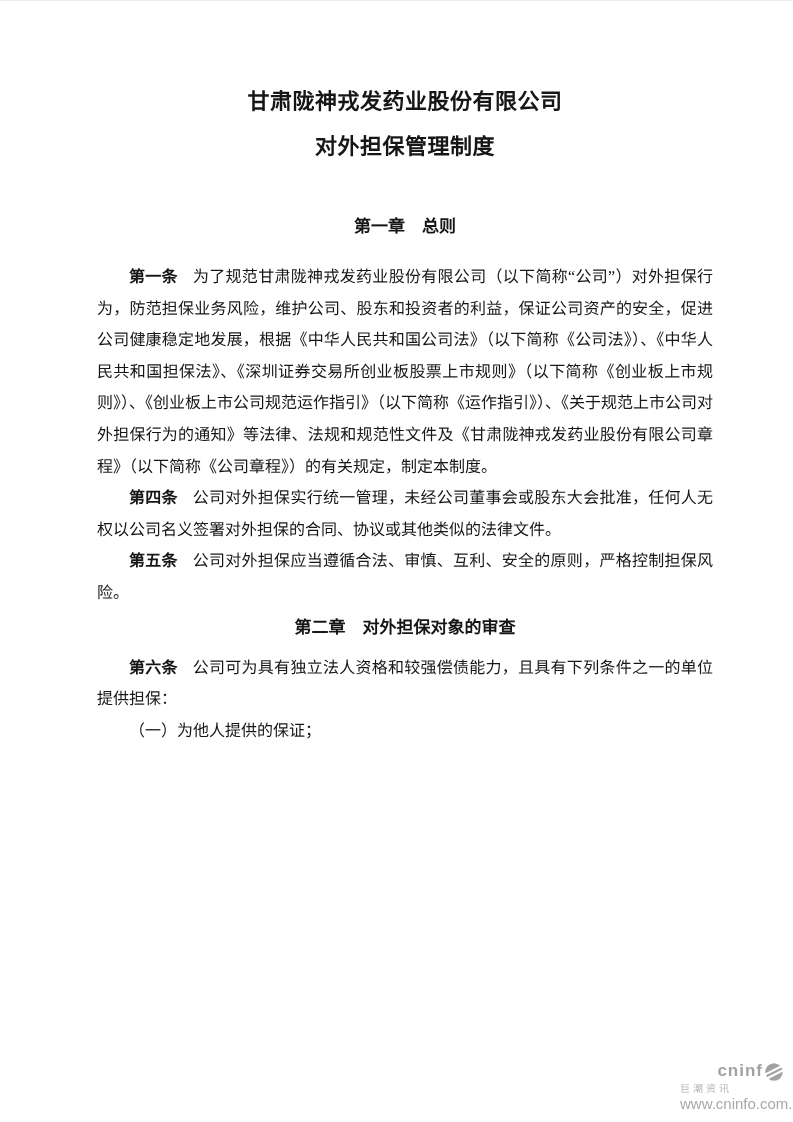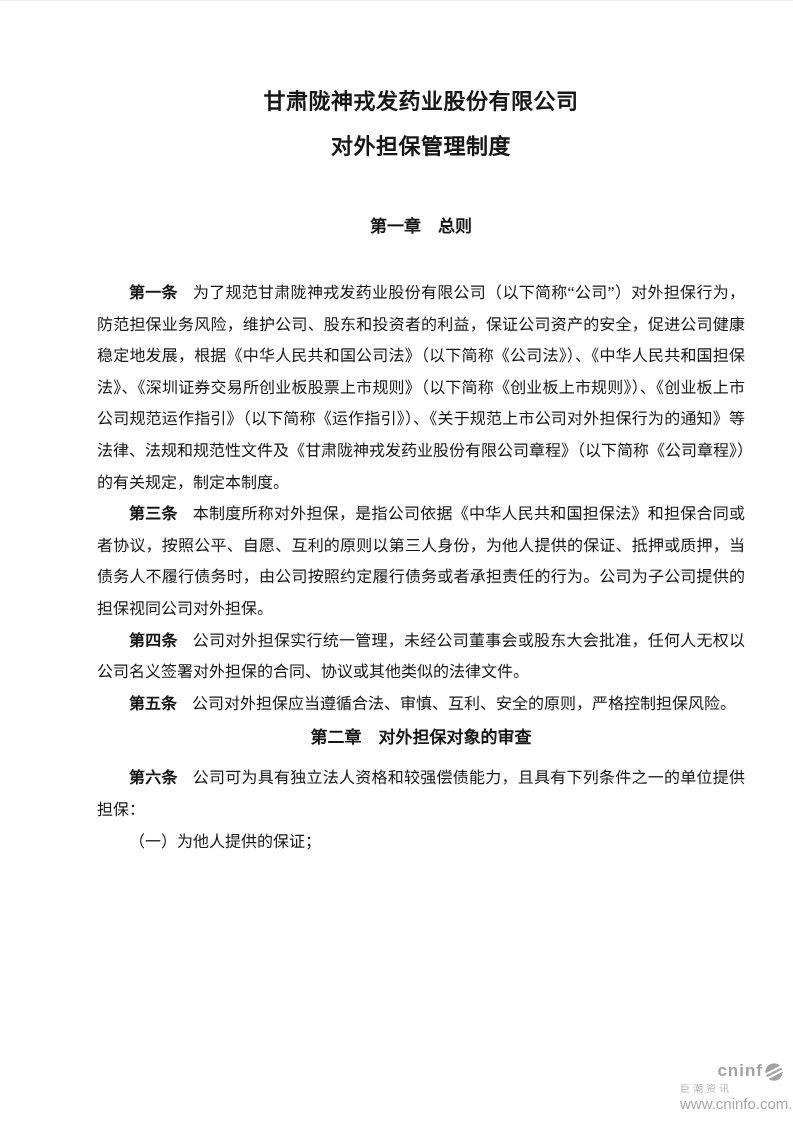--- a/index.html
+++ b/index.html
@@ -11,21 +11,21 @@
     width: 793px;
     height: 1122px;
     position: relative;
     overflow: hidden;
     font-family: "Liberation Serif", "DejaVu Serif", serif;
     color: #161616;
     border-top: 1px solid #ededed;
     box-sizing: border-box;
   }
   .page {
-    padding: 88px 48px 0 97px;
+    padding: 88px 80px 0 97px;
     box-sizing: border-box;
   }
   .doc-title {
     text-align: center;
     font-weight: bold;
     font-size: 22px;
     line-height: 26px;
     letter-spacing: 0.5px;
     margin: 0;
   }
@@ -34,21 +34,21 @@
   }
   .chapter-heading {
     text-align: center;
     font-weight: bold;
     font-size: 17px;
     line-height: 20px;
     margin: 0;
   }
   .chapter-heading.ch1 {
     margin-top: 57px;
-    margin-bottom: 40px;
+    margin-bottom: 24px;
   }
   .chapter-heading.ch2 {
     margin-top: 9px;
     margin-bottom: 14px;
   }
   .para {
     font-size: 16px;
     line-height: 31.6px;
     text-align: justify;
     text-indent: 32px;
@@ -116,21 +116,20 @@
 <div class="page">
 
   <h1 class="doc-title first">甘肃陇神戎发药业股份有限公司</h1>
   <h1 class="doc-title">对外担保管理制度</h1>
 
   <h2 class="chapter-heading ch1">第一章　总则</h2>
 
   <p class="para"><span class="art-label">第一条</span><span>为了规范甘肃陇神戎发药业股份有限公司（以下简称“公司”）对外担保行为，防范担保业务风险，维护公司、股东和投资者的利益，保证公司资产的安全，促进公司健康稳定地发展，根据《中华人民共和国公司法》（以下简称《公司法》）、《中华人民共和国担保法》、《深圳证券交易所创业板股票上市规则》（以下简称《创业板上市规则》）、《创业板上市公司规范运作指引》（以下简称《运作指引》）、《关于规范上市公司对外担保行为的通知》等法律、法规和规范性文件及《甘肃陇神戎发药业股份有限公司章程》（以下简称《公司章程》）的有关规定，制定本制度。</span></p>
 
 
-  <p class="para"><span class="art-label">第三条</span><span>本制度所称对外担保，是指公司依据《中华人民共和国担保法》和担保合同或者协议，按照公平、自愿、互利的原则以第三人身份，为他人提供的保证、抵押或质押，当债务人不履行债务时，由公司按照约定履行债务或者承担责任的行为。公司为子公司提供的担保视同公司对外担保。</span></p>
 
   <p class="para"><span class="art-label">第四条</span><span>公司对外担保实行统一管理，未经公司董事会或股东大会批准，任何人无权以公司名义签署对外担保的合同、协议或其他类似的法律文件。</span></p>
 
   <p class="para"><span class="art-label">第五条</span><span>公司对外担保应当遵循合法、审慎、互利、安全的原则，严格控制担保风险。</span></p>
 
   <h2 class="chapter-heading ch2">第二章　对外担保对象的审查</h2>
 
   <p class="para"><span class="art-label">第六条</span><span>公司可为具有独立法人资格和较强偿债能力，且具有下列条件之一的单位提供担保：</span></p>
 
   <p class="list-line">（一）为他人提供的保证；</p>

